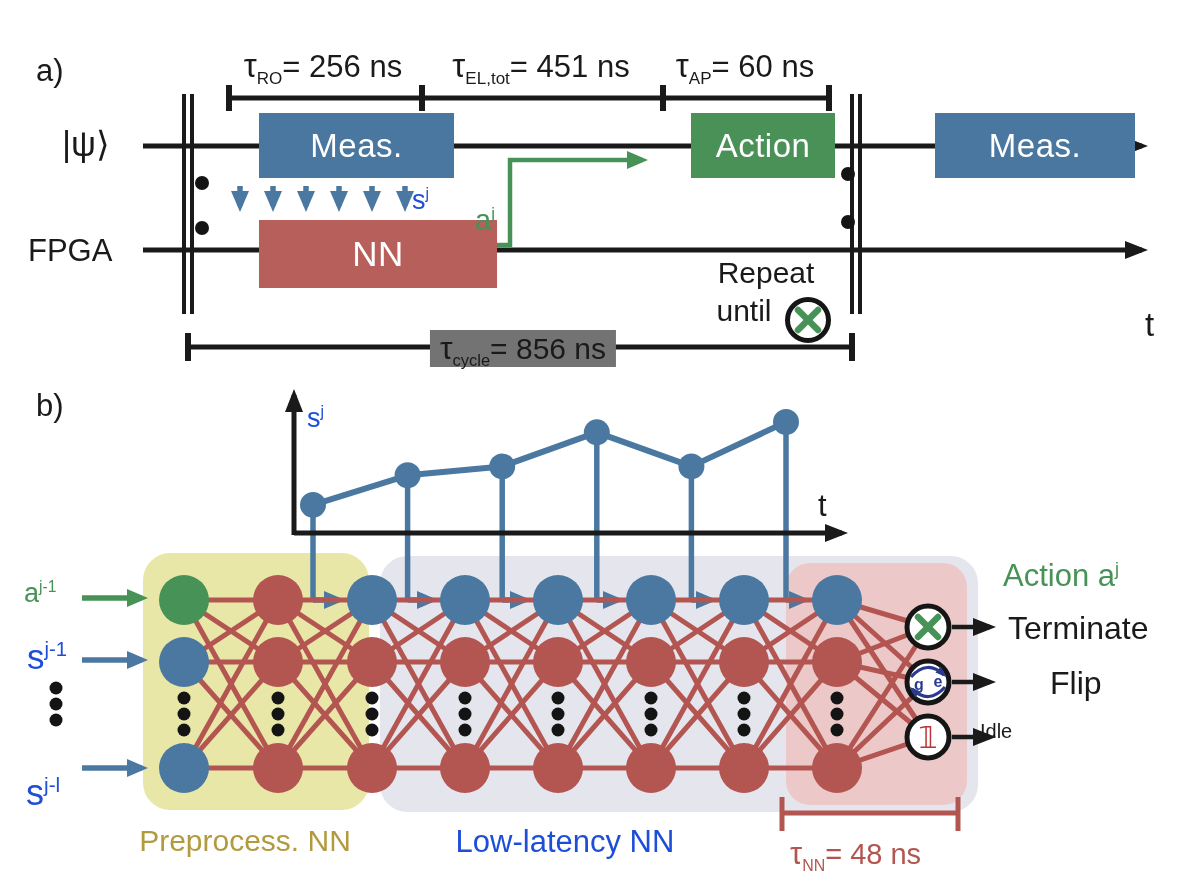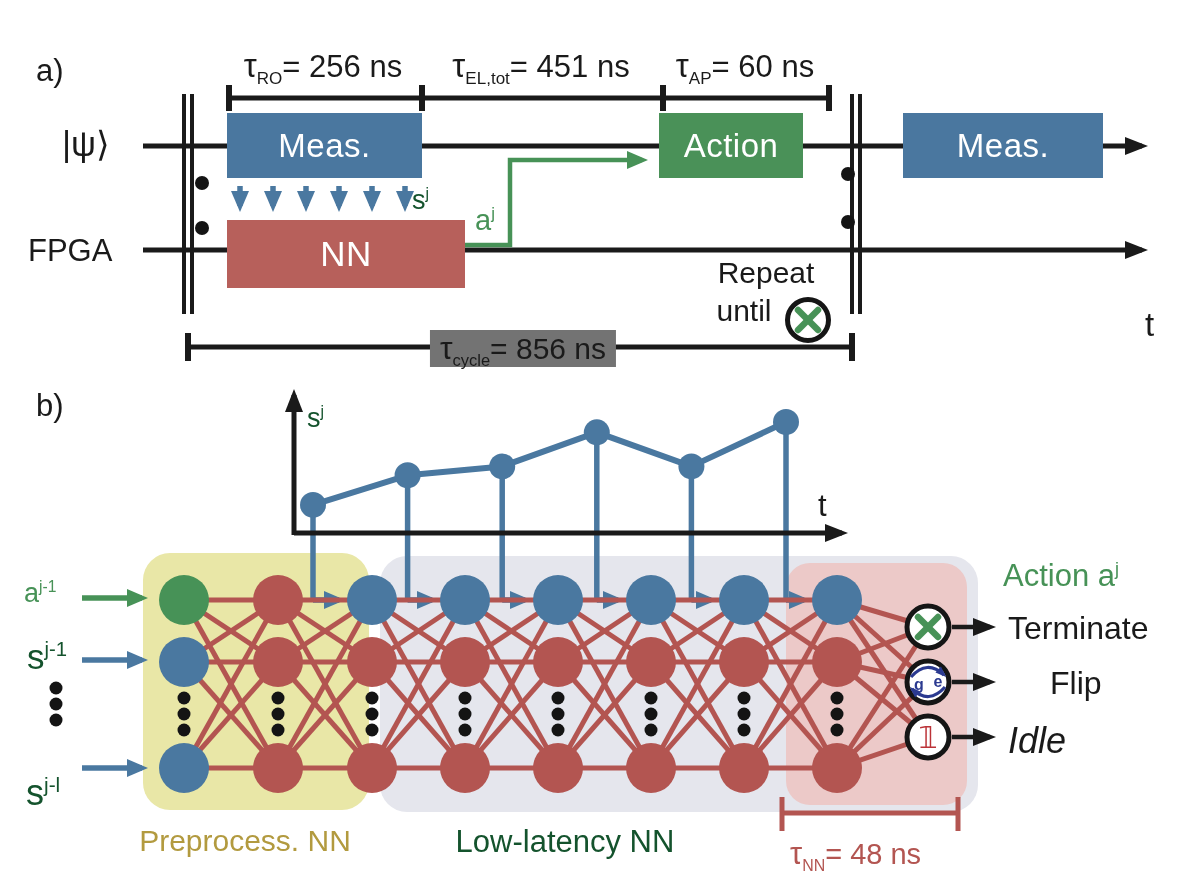--- a/index.html
+++ b/index.html
@@ -2,25 +2,25 @@
 <html><head>
 <meta charset="utf-8">
 <style>
   html,body{margin:0;padding:0;background:#fff;}
   #fig-wrap{position:relative;width:1200px;height:878px;background:#ffffff;overflow:hidden;
     font-family:"Liberation Sans","DejaVu Sans",sans-serif;color:#1a1a1a;}
   .abs{position:absolute;white-space:nowrap;}
   .ctr{transform:translateX(-50%);}
   svg{position:absolute;left:0;top:0;}
   .box{position:absolute;display:flex;align-items:center;justify-content:center;
-       color:#fff;font-size:33px;letter-spacing:.5px;}
+       color:#fff;font-size:33px;letter-spacing:.5px;margin-left:32px;}
   sub{font-size:.55em;line-height:0;}
   sup{font-size:.58em;line-height:0;}
   .tau{font-size:1.06em;}
-  .blue{color:#14532d;} .green{color:#479257;} .darkred{color:#b35551;} .olive{color:#b29a3f;}
+  .blue{color:#1d4ed8;} .green{color:#479257;} .darkred{color:#b35551;} .olive{color:#b29a3f;}
   .whitebg{background:#737373;padding:0 10px;}
 </style>
 </head>
 <body>
 
 <div id="fig-wrap">
 
 <svg id="fig" width="1200" height="878" viewBox="0 0 1200 878">
   <defs>
     <marker id="mBlack" markerUnits="userSpaceOnUse" markerWidth="26" markerHeight="22" refX="18" refY="10" orient="auto">
@@ -305,15 +305,15 @@
 <div class="abs blue" style="left:27px;top:637px;font-size:35px;"><span>s</span><sup>j-1</sup></div>
 <div class="abs blue" style="left:26px;top:740px;font-size:36px;margin-top:32px;"><span>s</span><sup>j-l</sup></div>
 
 <div class="abs ctr olive" style="left:245px;top:824px;font-size:30px;">Preprocess. NN</div>
 <div class="abs ctr blue" style="left:565px;top:824px;font-size:31px;">Low-latency NN</div>
 <div class="abs darkred" style="left:790px;top:836px;font-size:29px;"><span class="tau">τ</span><sub>NN</sub><span>= 48 ns</span></div>
 
 <div class="abs green" style="left:1003px;top:558px;font-size:31px;"><span>Action a</span><sup>j</sup></div>
 <div class="abs" style="left:1008px;top:610px;font-size:32px;">Terminate</div>
 <div class="abs" style="left:1008px;top:665px;font-size:32px;margin-left:42px;">Flip</div>
-<div class="abs" style="left:1008px;top:720px;font-size:36px;font-style:italic;">Idle</div>
+<div class="abs" style="left:980px;top:720px;font-size:20px;">Idle</div>
 
 </div>
 
 </body></html>

